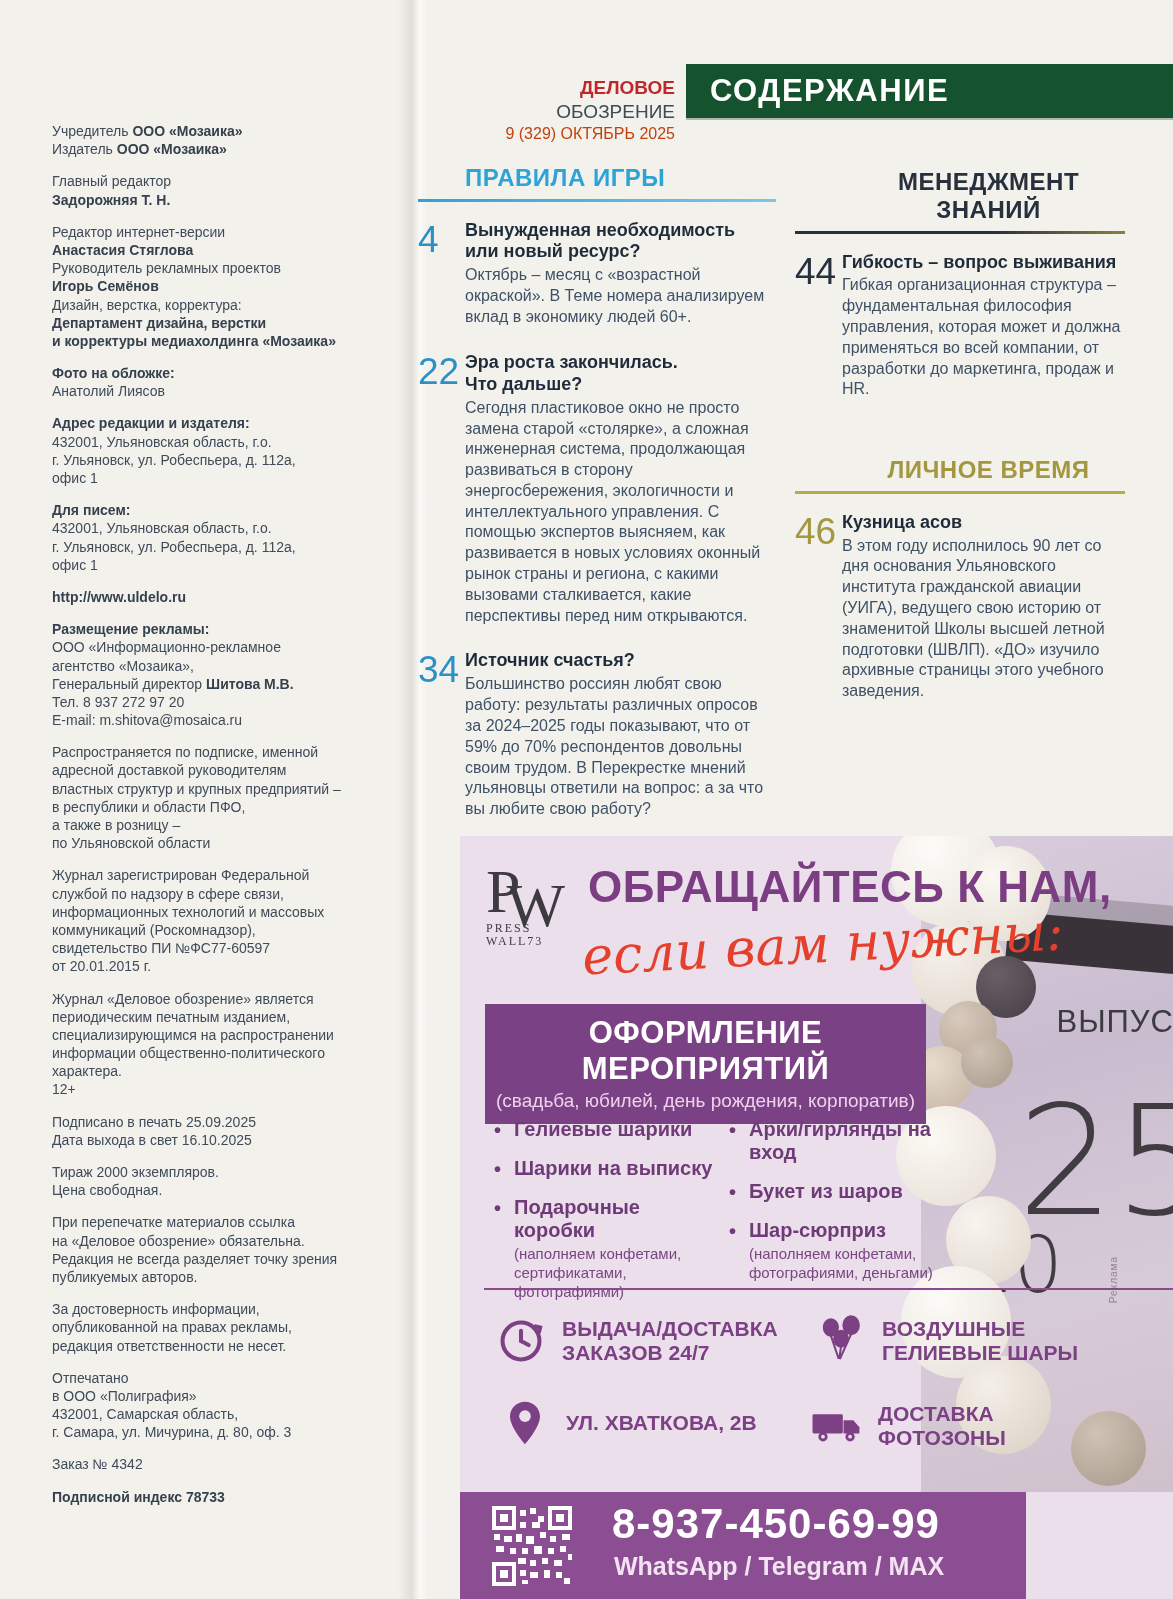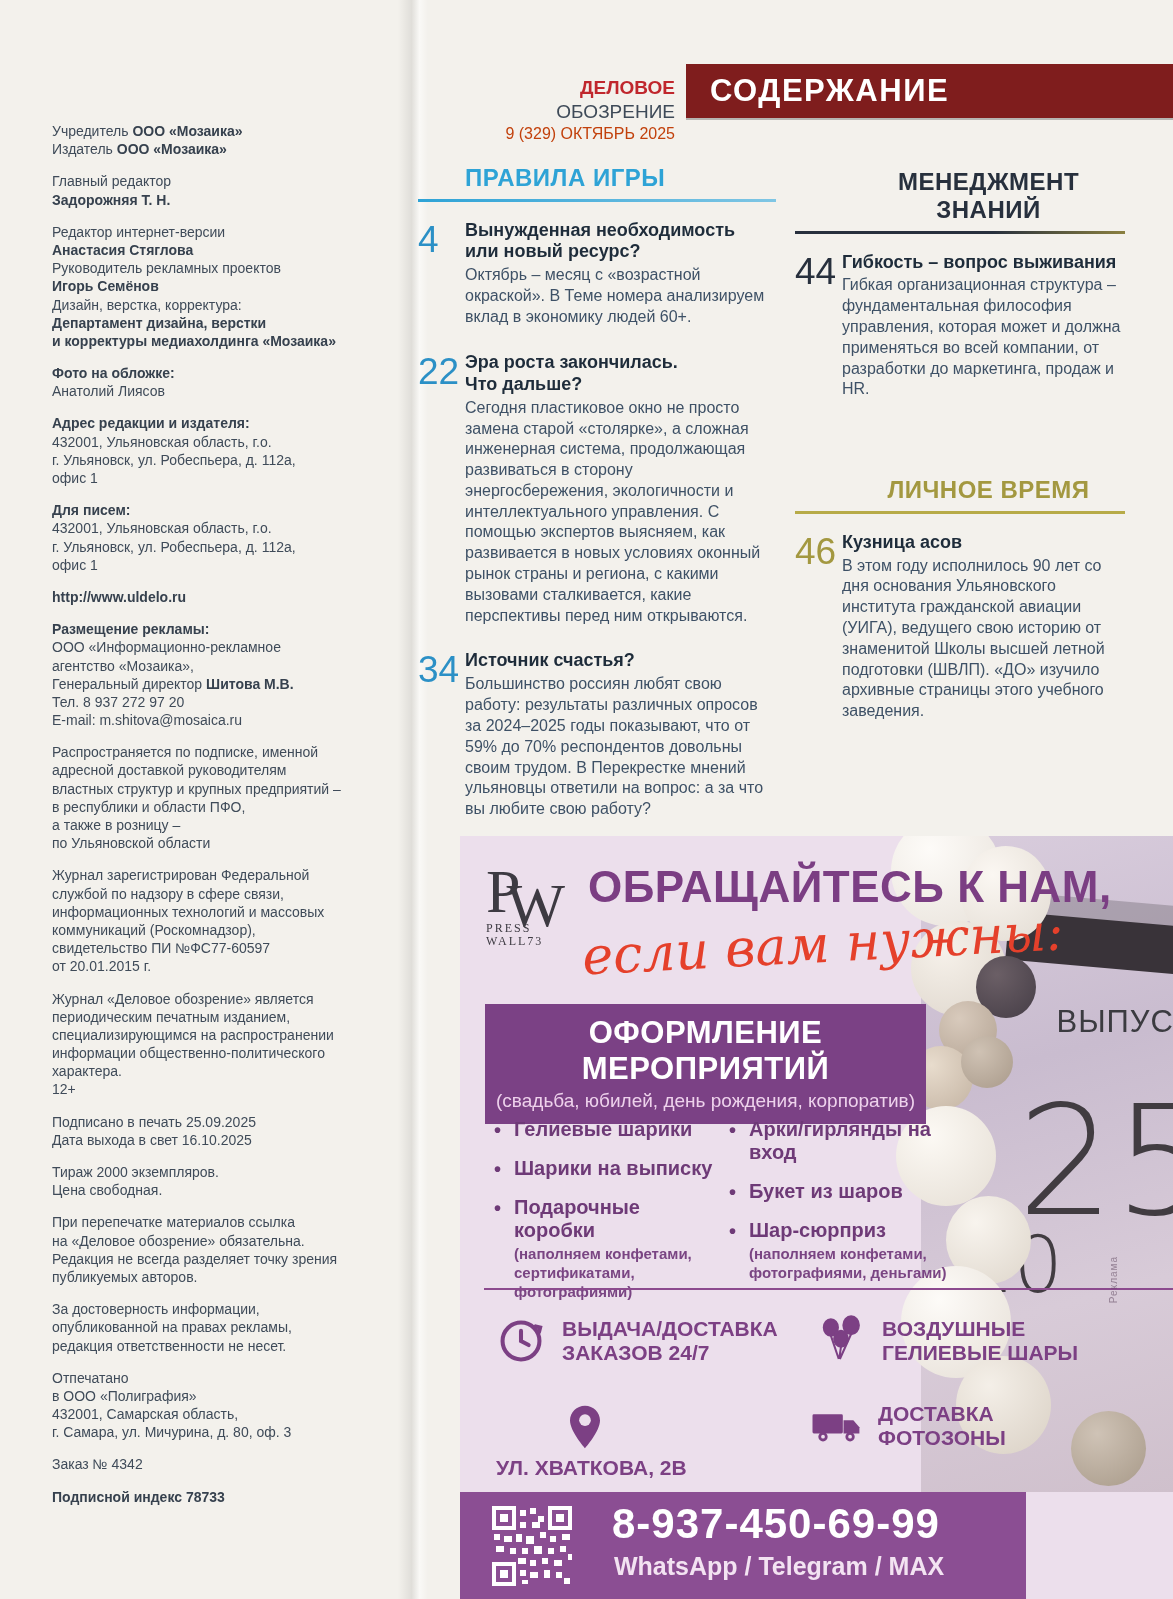--- a/index.html
+++ b/index.html
@@ -12,37 +12,37 @@
   .blk b{color:#36414e;}
   .lnk{font-weight:bold;color:#36414e;text-decoration:none;}
   .crease{position:absolute;left:398px;top:0;width:30px;height:100%;
     background:linear-gradient(90deg,rgba(0,0,0,0) 0%,rgba(0,0,0,0.08) 45%,rgba(255,255,255,0.55) 72%,rgba(0,0,0,0) 100%);}
 
   
   .brand{position:absolute;left:460px;top:76px;width:215px;text-align:right;line-height:1.25;}
   .brand-red{color:#c0272d;font-weight:bold;font-size:19px;}
   .brand-gray{color:#3e4a58;font-size:19px;}
   .issue{color:#c2410c;font-size:16px;}
-  .contents-bar{position:absolute;left:686px;top:64px;width:487px;height:54px;background:#7f1d1d;
+  .contents-bar{position:absolute;left:686px;top:64px;width:487px;height:54px;background:#14532d;
     color:#fff;display:flex;align-items:center;padding-left:24px;box-sizing:border-box;
     font-size:31px;letter-spacing:1.5px;font-weight:bold;box-shadow:0 2px 0 rgba(0,0,0,.25);}
 
   
   .sec{margin:0;font-weight:bold;font-size:24px;letter-spacing:.5px;}
   .rule{height:2.5px;margin:7px 0 18px;}
   .col-mid{position:absolute;left:418px;top:164px;width:358px;}
   .col-mid .sec{color:#2ea3d6;margin-left:47px;}
   .rule-blue{background:linear-gradient(90deg,#2ea3d6,#7fc6e4);}
   .col-right{position:absolute;left:795px;top:168px;width:330px;}
   .col-right .sec{margin-left:57px;text-align:center;}
   .sec-dark{color:#27303d;}
   .rule-dark{background:linear-gradient(90deg,#27303d 60%,#8a8040);}
   .sec-gold{color:#a39840;}
   .rule-gold{background:#b7ab48;}
-  .gap-top{margin-top:76px;}
+  .gap-top{margin-top:56px;}
   .toc-item{display:flex;margin-bottom:24px;}
   .pg{width:47px;flex:0 0 47px;font-size:37px;line-height:1;padding-top:1px;}
   .pg-blue{color:#2b90c6;}
   .pg-dark{color:#27303d;}
   .pg-gold{color:#a39840;}
   .toc-txt{flex:1;}
   .toc-txt h3{margin:0 0 2px;font-size:18px;line-height:1.22;color:#1e2c3a;white-space:pre-line;}
   .toc-txt p{margin:0;font-size:16px;line-height:1.3;color:#3e5166;}
 
   
@@ -73,27 +73,27 @@
   .ad-logo .sub{font-size:12px;letter-spacing:2px;line-height:1.1;margin-top:2px;}
   .ad-head{position:absolute;left:128px;top:26px;width:575px;font-size:44px;font-weight:800;color:#7b3e83;white-space:nowrap;letter-spacing:.5px;}
   .ad-script{position:absolute;left:122px;top:78px;font-family:"DejaVu Serif",serif;font-style:italic;font-size:52px;color:#e5402b;transform:rotate(-3deg);white-space:nowrap;}
   .ad-band{position:absolute;left:25px;top:168px;width:441px;background:#7b4185;color:#fff;text-align:center;padding:11px 6px 12px;box-sizing:border-box;}
   .ad-band .t1{font-size:31px;font-weight:bold;letter-spacing:.5px;}
   .ad-band .t2{font-size:19px;color:#eed2ec;margin-top:3px;}
   .ad-bullets{position:absolute;left:28px;top:282px;width:470px;display:flex;}
   .ad-bullets ul{list-style:none;margin:0;padding:0;width:235px;}
   .ad-bullets li{position:relative;padding-left:26px;margin-bottom:16px;font-size:20px;font-weight:bold;color:#6e3a77;}
   .ad-bullets li .dot{position:absolute;left:6px;top:1px;font-weight:bold;}
-  .ad-bullets li .note{display:block;font-size:15px;font-weight:bold;line-height:1.25;margin-top:3px;white-space:pre-line;color:#7a4583;}
+  .ad-bullets li .note{display:block;font-size:15px;font-weight:normal;line-height:1.25;margin-top:3px;white-space:pre-line;color:#7a4583;}
   .ad-divider{position:absolute;left:24px;top:452px;width:689px;height:2px;background:#8c4a8e;}
   .svc{position:absolute;display:flex;align-items:center;color:#7c4084;font-weight:800;font-size:21px;line-height:1.15;white-space:pre-line;}
   .svc .ic{flex:0 0 58px;margin-right:12px;display:flex;align-items:center;justify-content:center;}
   .svc1{left:32px;top:478px;}
   .svc2{left:352px;top:478px;}
-  .svc3{left:36px;top:562px;flex-direction:column;}
+  .svc3{left:36px;top:562px;}
   .svc4{left:348px;top:562px;}
   .ad-bottom{position:absolute;left:0;top:656px;width:566px;height:107px;background:#8b4e93;}
   .qr{position:absolute;left:30px;top:12px;}
   .ad-phone{position:absolute;left:152px;top:8px;font-size:42px;font-weight:800;color:#fff;letter-spacing:1px;}
   .ad-msgrs{position:absolute;left:154px;top:60px;font-size:25px;font-weight:bold;color:#f3e3f2;}
   .fineprint{position:absolute;left:648px;top:420px;writing-mode:vertical-rl;transform:rotate(180deg);font-size:10px;color:rgba(92,70,92,.55);letter-spacing:1px;}
 </style>
 </head>
 <body>
 

